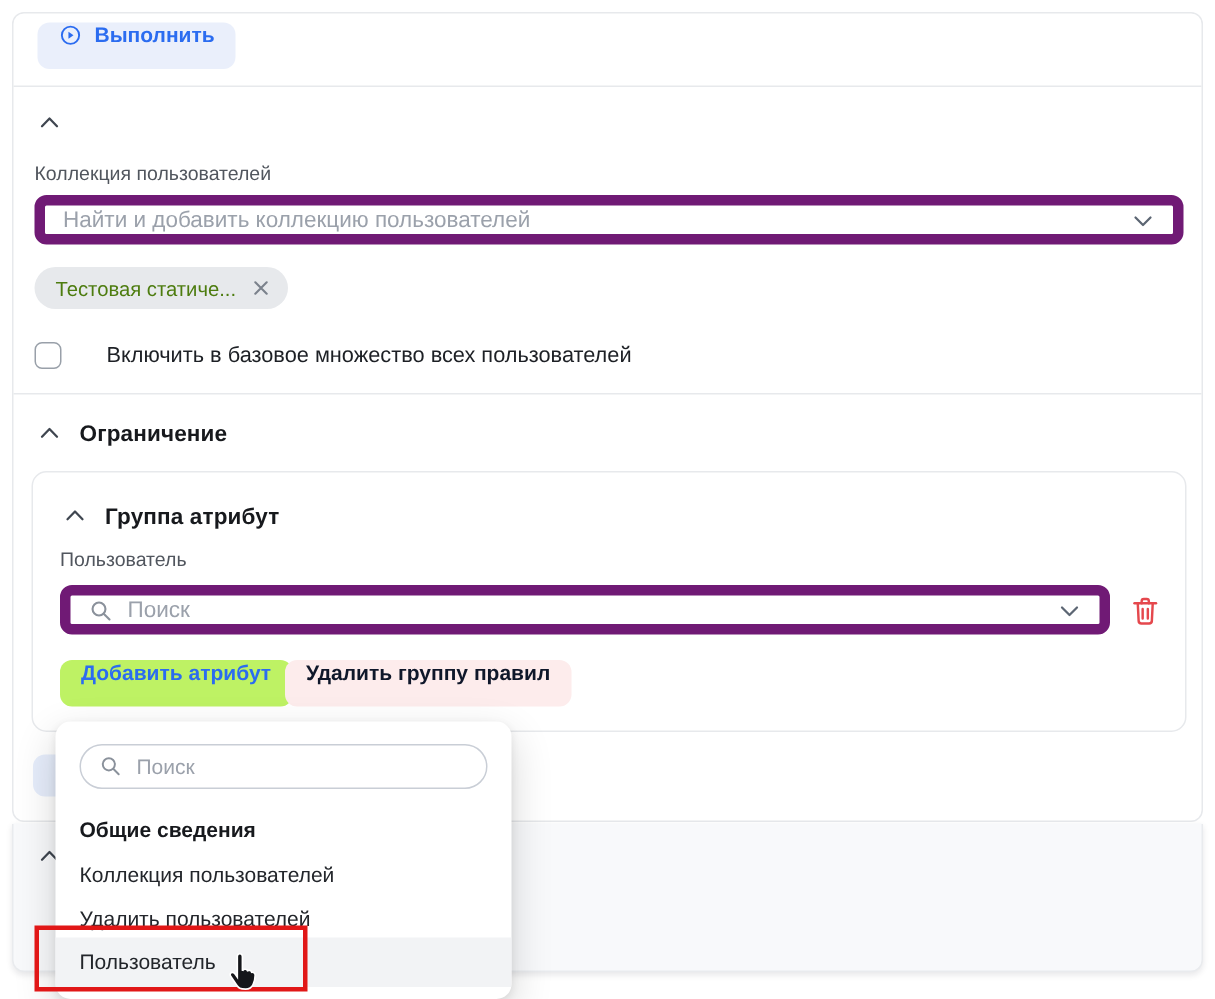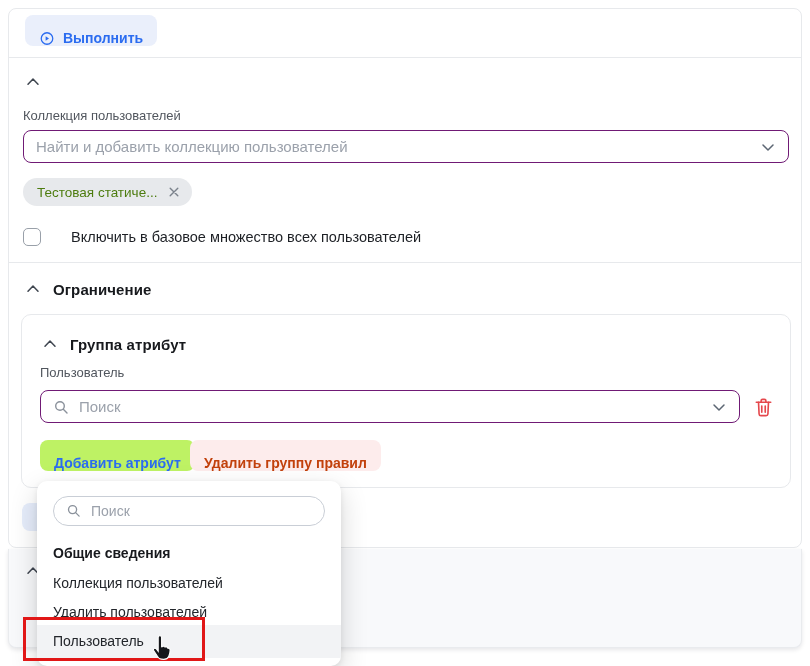--- a/index.html
+++ b/index.html
@@ -7,35 +7,35 @@
     font-family:"Liberation Sans", sans-serif; color:#1d2025; overflow:hidden; }
   .page { position:relative; width:810px; height:666px; }
 
   
   .container { position:absolute; left:8px; top:8px; width:794px; height:540px;
     background:#fff; border:1px solid #e7e9ec; border-radius:8px; }
 
   .divider { position:absolute; left:0; width:100%; height:1px; background:#e7e9ec; }
 
   
-  .btn { display:inline-flex; align-items:flex-end; gap:8px; border:none; cursor:pointer;
+  .btn { display:inline-flex; align-items:flex-start; gap:8px; border:none; cursor:pointer;
     border-radius:8px; font-family:inherit; font-size:14px; font-weight:600; }
   .btn-execute { position:absolute; left:16px; top:6px; height:31px; padding:0 14px;
     background:#eaeffb; color:#2b6cf0; }
 
   
   .sec-header { position:absolute; left:16px; display:flex; align-items:center; gap:12px;
     height:22px; cursor:pointer; }
   .sec-title { font-size:15px; font-weight:700; color:#17191d; letter-spacing:.1px; }
   .chev { display:inline-flex; width:16px; height:16px; }
 
   .field-label { position:absolute; font-size:13px; color:#51565e; }
 
   .text-input { position:absolute; display:flex; align-items:center; gap:10px;
-    height:33px; background:#fff; border:1px solid #701a75; border-radius:8px;
+    height:33px; background:#fff; border:7px solid #701a75; border-radius:8px;
     padding:0 12px; }
   .text-input input { flex:1; border:none; outline:none; background:transparent;
     font-family:inherit; font-size:15px; color:#1d2025; }
   .text-input input::placeholder { color:#9ba1ab; opacity:1; }
 
   
   .chip { position:absolute; display:inline-flex; align-items:center; gap:9px;
     height:28px; padding:0 10px 0 14px; background:#e7e9ec; border-radius:14px; }
   .chip-text { font-size:13.5px; color:#4d7c0f; }
   .chip-x { display:inline-flex; width:16px; height:16px; cursor:pointer; }
@@ -45,21 +45,21 @@
   .checkbox { width:18px; height:18px; border:1.5px solid #99a0a9; border-radius:5px;
     background:#fff; cursor:pointer; }
   .check-label { font-size:14.5px; color:#1d2025; }
 
   
   .card { position:absolute; left:12px; top:305px; width:770px; height:174px;
     border:1px solid #e7e9ec; border-radius:10px; background:#fff; }
   .btn-add-attr { position:absolute; left:18px; top:125px; height:31px; padding:0 14px;
     background:#bef264; color:#2b6cf0; }
   .btn-del-group { position:absolute; left:168px; top:125px; height:31px; padding:0 14px;
-    background:#fdecec; color:#c2410c; }
+    background:#fdecec; color:#0f172a; }
   .trash-btn { position:absolute; left:728px; top:79px; width:26px; height:26px;
     display:flex; align-items:center; justify-content:center; cursor:pointer;
     background:none; border:none; }
 
   
   .hidden-btn-fragment { position:absolute; left:22px; top:503px; width:170px; height:28px;
     background:#e6edfb; border:none; border-radius:8px; z-index:1; }
 
   
   .bottom-panel { position:absolute; left:8px; top:549px; width:794px; height:99px;

